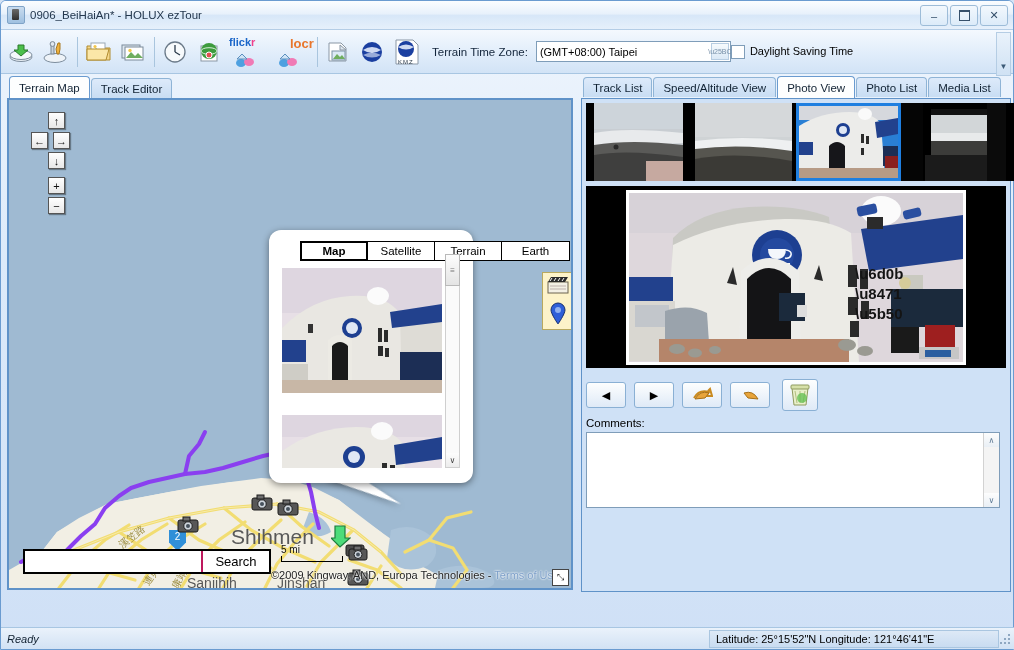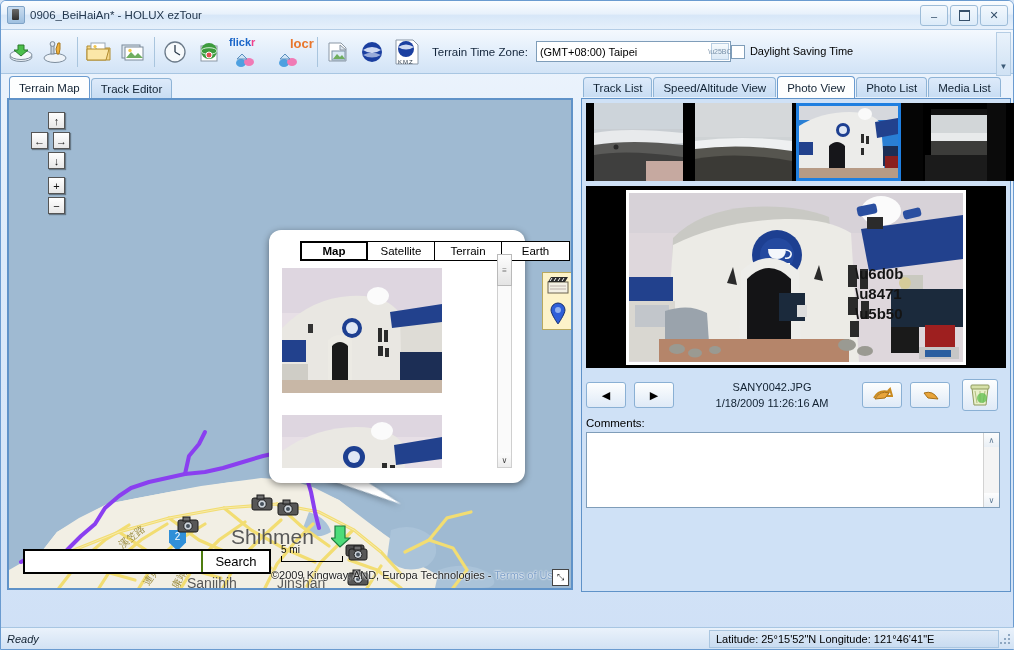--- a/index.html
+++ b/index.html
@@ -143,21 +143,21 @@
   .pbtn{
     width:17px;height:17px;background:linear-gradient(#fff,#e7e7e7);
     border:1px solid #555;box-shadow:1px 1px 1px rgba(0,0,0,.35);
     display:flex;align-items:center;justify-content:center;
     font-size:11px;color:#111;box-sizing:border-box;
   }
   .pan-row{display:flex;gap:5px;}
 
   
   .bubble{
-    position:absolute;left:260px;top:130px;width:256px;height:253px;
+    position:absolute;left:260px;top:130px;width:204px;height:253px;
     background:#fff;border-radius:12px;
     box-shadow:0 2px 7px rgba(0,0,0,.45);
     box-sizing:border-box;
     padding-left:32px;
   }
   .tail2{
     position:absolute;left:322px;top:360px;
     width:0;height:0;
     border-top:10px solid transparent;
     border-bottom:10px solid transparent;
@@ -202,21 +202,21 @@
 
   .search-bar{
     position:absolute;left:14px;bottom:14px;width:248px;height:25px;
     background:#fff;border:2px solid #000;display:flex;box-sizing:border-box;
   }
   .search-input{
     flex:1;border:none;outline:none;font-size:12px;padding-left:4px;
     font-family:"Liberation Sans", sans-serif;
   }
   .search-btn{
-    width:66px;border-left:2px solid #4d7c0f;display:flex;align-items:center;
+    width:66px;border-left:2px solid #be185d;display:flex;align-items:center;
     justify-content:center;font-size:13px;background:#fff;
   }
   .scalebar{
     position:absolute;left:272px;bottom:26px;width:62px;
     font-size:10px;color:#111;
   }
   .scale-line{border-left:1px solid #000;border-right:1px solid #000;
     border-bottom:1px solid #000;height:5px;margin-top:1px;}
   .attribution{
     position:absolute;left:262px;bottom:7px;font-size:11px;color:#222;
@@ -811,24 +811,20 @@
                   <text x="226" y="106">\u8471</text>
                   <text x="226" y="126">\u5b50</text>
               </g>
             </svg>
           </div>
         </div>
 
         <div class="pctrl-row">
           <div class="pbtn2">◀</div>
           <div class="pbtn2">▶</div>
-          <div class="photo-meta">
-            <div>SANY0042.JPG</div>
-            <div>1/18/2009 11:26:16 AM</div>
-          </div>
           <div class="pbtn2">
             <svg width="22" height="16" viewBox="0 0 22 16">
                 <path d="M3 11 Q8 2 18 5 L15 9 L21 9 L19 2 L17 4" fill="none" stroke="#c98a1f" stroke-width="2"></path>
                 <path d="M4 12 Q9 3 18 6 L14 11 Z" fill="#e8a43a" stroke="#a76f16"></path>
               </svg>
           </div>
           <div class="pbtn2">
             <svg width="22" height="16" viewBox="0 0 22 16">
                 <path d="M19 12 Q14 3 5 6 L9 11 Z" fill="#e8a43a" stroke="#a76f16"></path>
               </svg>

